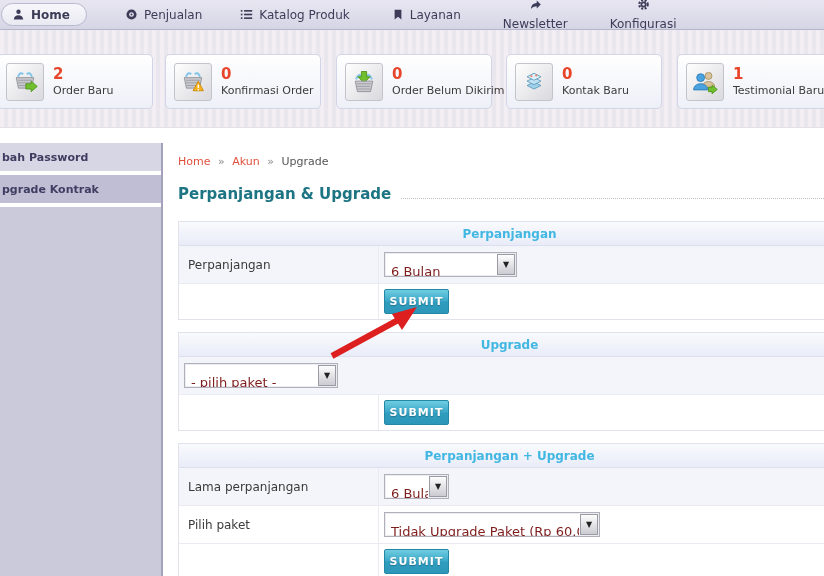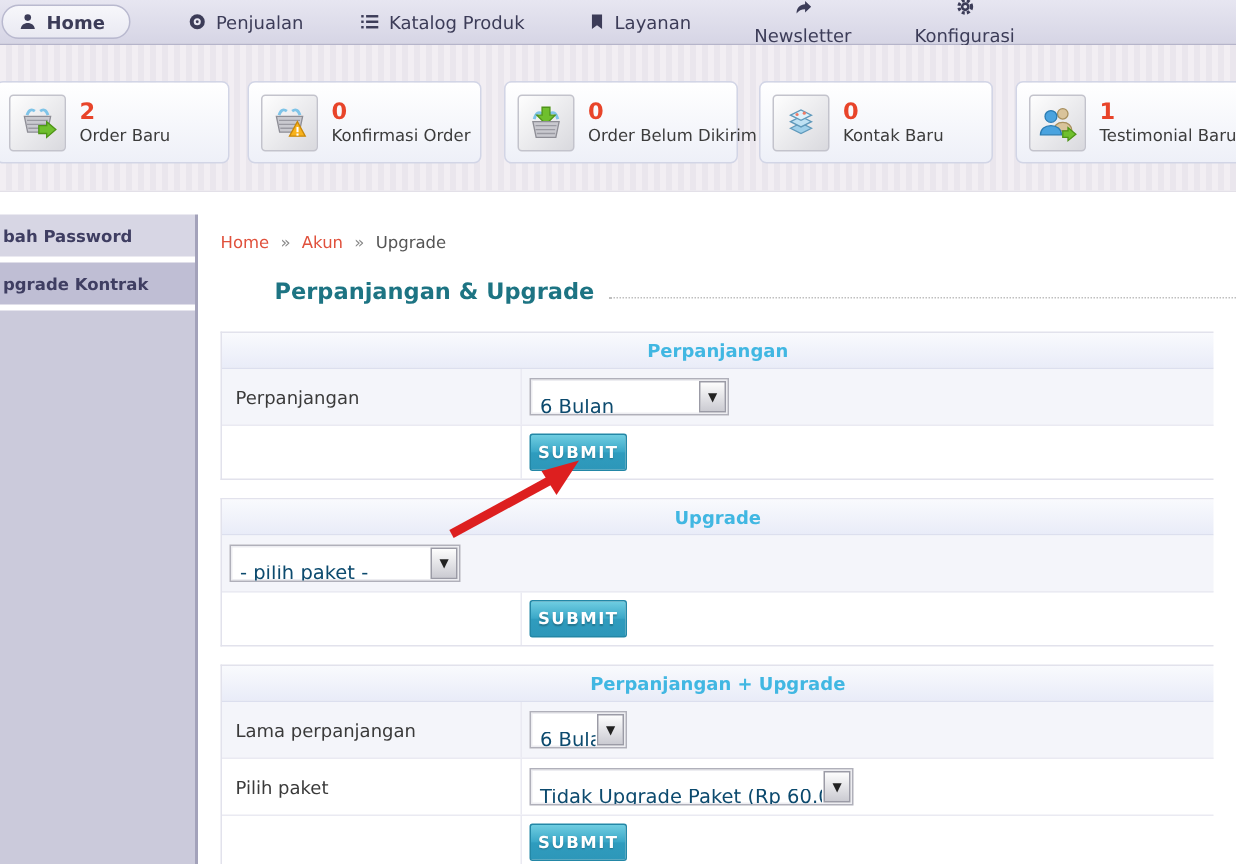--- a/index.html
+++ b/index.html
@@ -29,56 +29,56 @@
     background:linear-gradient(135deg,#fefefe,#d9d9de); display:flex;
     align-items:center; justify-content:center; flex-shrink:0; }
   .stat-text { display:flex; flex-direction:column; line-height:1.25; }
   .stat-count { font-size:15px; font-weight:bold; color:#e8442a; }
   .stat-label { font-size:11px; color:#3c3c3c; white-space:nowrap; }
 
   .white-gap { height:15px; background:#fff; }
 
   
   .main { display:flex; height:433px; }
-  .sidebar { width:132px; background:#fff; border-right:2px solid #a3a2ba;
+  .sidebar { width:163px; background:#fff; border-right:2px solid #a3a2ba;
     display:flex; flex-direction:column; flex-shrink:0; }
   .side-item { height:28px; display:flex; align-items:center; padding-left:2px;
     font-size:11px; font-weight:bold; color:#3f3e62; background:#d7d6e4;
     margin-bottom:4px; cursor:pointer; }
   .side-item.active { background:#bfbed4; }
   .side-fill { flex:1; background:#cbcadb; }
 
   .content { flex:1; background:#fff; padding:12px 0 0 15px; position:relative; }
   .breadcrumb { font-size:11px; color:#777; margin-bottom:17px; }
   .breadcrumb .bc-link { color:#e0513c; cursor:pointer; }
   .breadcrumb .bc-sep { color:#8a8a8a; margin:0 4px; }
   .breadcrumb .bc-cur { color:#555; }
 
   .page-title-row { display:flex; align-items:flex-end; margin-bottom:18px; }
-  .page-title { font-size:15px; font-weight:bold; color:#1d7483; white-space:nowrap;margin-left:36px; }
+  .page-title { font-size:15px; font-weight:bold; color:#1d7483; white-space:nowrap; }
   .title-dots { flex:1; border-bottom:1px dotted #bfbfbf; margin:0 0 4px 10px; height:1px; }
 
   
   .section { width:662px; border:1px solid #e2e2ec; border-right:none; margin-bottom:12px; }
   .sec-header { height:24px; background:linear-gradient(#f9fafd,#e9ecf8);
     border-bottom:1px solid #dcdfee; display:flex; align-items:center;
     justify-content:center; font-size:12px; font-weight:bold; color:#41b7e2; }
   .sec-row { display:flex; min-height:38px; border-bottom:1px solid #eaeaf2; }
   .sec-row:last-child { border-bottom:none; }
   .sec-row.tint { background:#f4f5fa; }
   .sec-row.submit-row { min-height:34px; }
   .cell-label { width:200px; flex-shrink:0; display:flex; align-items:center;
     padding-left:9px; font-size:12px; color:#3a3a3a; border-right:1px solid #eaeaf2; }
   .cell-field { flex:1; display:flex; align-items:center; padding:5px 0 5px 5px; }
 
   
   .sel { height:25px; border:1px solid #b0b0ba; background:#fff; display:flex;
     align-items:stretch; box-shadow:inset 0 0 0 1px #ededf1; cursor:pointer; }
   .sel-text { flex:1; display:flex; align-items:center; padding-left:6px;
-    font-size:13px; color:#0c4a6e; white-space:nowrap; overflow:hidden;margin-top:13px; }
+    font-size:13px; color:#7f1d1d; white-space:nowrap; overflow:hidden;margin-top:13px; }
   .sel-btn { width:18px; margin:1px; background:linear-gradient(#fdfdfd,#cbcbd2);
     border:1px solid #9b9ba6; display:flex; align-items:center; justify-content:center;
     font-size:8px; color:#222; flex-shrink:0; }
   .w1 { width:133px; } .w2 { width:154px; } .w3 { width:65px; } .w4 { width:216px; }
 
   .submit-btn { width:65px; height:25px; border:1px solid #2387a6; border-radius:2px;
     background:linear-gradient(#6fcde1,#3ba8c8 48%,#2f9cbe 52%,#2d97b9);
     color:#fff; font-size:11px; font-weight:bold; letter-spacing:1px;
     font-family:"DejaVu Sans","Liberation Sans",sans-serif; cursor:pointer;
     text-shadow:0 1px 1px rgba(0,0,0,.25); }

